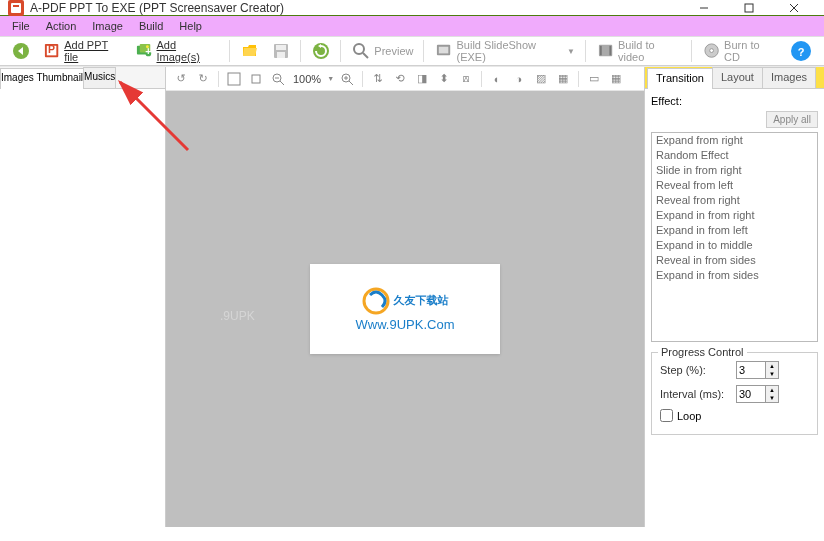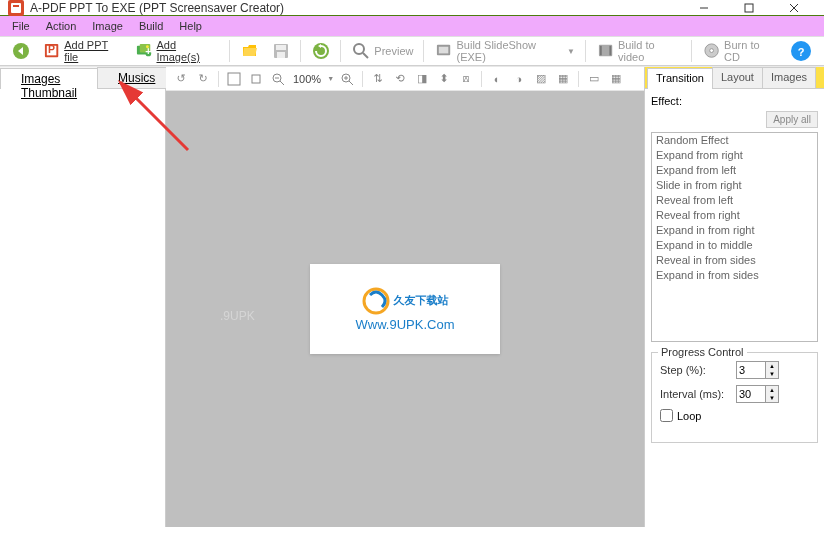--- a/index.html
+++ b/index.html
@@ -24,21 +24,21 @@
 .tsep { width: 2px; height: 22px; border-left: 1px solid #ddd; margin: 0 3px; }
 .ticon { width: 18px; height: 18px; display: inline-flex; align-items: center; justify-content: center; }
 .help-icon { width: 22px; height: 22px; }
 
 
 .main { display: flex; height: calc(541px - 30px - 20px - 30px); border-top: 1px solid #e8e8e8; }
 
 
 .left-panel { width: 166px; display: flex; flex-direction: column; border-right: 1px solid #ccc; }
 .left-tabs { display: flex; height: 22px; background: #f5f5f5; border-bottom: 1px solid #ccc; }
-.left-tabs .tab { padding: 3px 20px; border: 1px solid #ccc; border-bottom: none; background: #fff; margin-right: -1px; position: relative; top: 1px; font-size: 12px; text-decoration: underline; }
+.left-tabs .tab { padding: 3px 0; border: 1px solid #ccc; border-bottom: none; background: #fff; margin-right: -1px; position: relative; top: 1px; font-size: 10px; }
 .left-tabs .tab.inactive { background: #f0f0f0; top: 0; }
 .left-body { flex: 1; background: #fff; }
 
 
 .center { flex: 1; display: flex; flex-direction: column; background: #fff; position: relative; }
 .center-toolbar { height: 24px; display: flex; align-items: center; gap: 4px; padding: 0 6px; background: #fff; border-bottom: 1px solid #e5e5e5; }
 .center-toolbar .ctb { width: 18px; height: 18px; display: flex; align-items: center; justify-content: center; color: #888; }
 .center-toolbar .csep { width: 1px; height: 16px; background: #ddd; margin: 0 2px; }
 .center-toolbar .zoom { color: #444; padding: 0 2px; }
 .canvas { flex: 1; background: #bfbfbf; display: flex; align-items: center; justify-content: center; position: relative; }
@@ -51,21 +51,21 @@
 .right-panel { width: 180px; border-left: 1px solid #ccc; display: flex; flex-direction: column; background: #fff; }
 .right-tabs { display: flex; height: 22px; background: #fde047; border-bottom: 1px solid #ccc; padding-left: 2px; }
 .right-tabs .tab { padding: 3px 8px; border: 1px solid #ccc; border-bottom: none; background: #fff; margin-right: -1px; position: relative; top: 1px; font-size: 11px; }
 .right-tabs .tab.inactive { background: #f0f0f0; top: 0; color: #555; }
 .right-body { flex: 1; padding: 6px; display: flex; flex-direction: column; gap: 4px; }
 .effect-row { display: flex; justify-content: space-between; align-items: center; }
 .apply-btn { padding: 2px 6px; background: #f0f0f0; border: 1px solid #ccc; color: #888; font-size: 10px; }
 .effect-list { border: 1px solid #bbb; background: #fff; height: 210px; overflow-y: scroll; }
 .effect-list .item { padding: 1px 4px; color: #666; font-size: 11px; line-height: 13px; }
 
-.progress-group { border: 1px solid #ccc; padding: 8px 8px 16px; margin-top: 6px; position: relative; }
+.progress-group { border: 1px solid #ccc; padding: 8px 8px 8px; margin-top: 6px; position: relative; }
 .progress-group .legend { position: absolute; top: -7px; left: 6px; background: #fff; padding: 0 3px; font-size: 11px; color: #333; }
 .form-row { display: flex; align-items: center; margin-bottom: 6px; gap: 6px; }
 .form-row label { width: 70px; color: #333; }
 .spinner { display: flex; align-items: center; }
 .spinner input { width: 30px; height: 18px; border: 1px solid #999; padding: 0 2px; text-align: left; }
 .spinner .arrows { display: flex; flex-direction: column; border: 1px solid #999; border-left: none; }
 .spinner .arrows span { width: 12px; height: 8px; display: flex; align-items: center; justify-content: center; font-size: 6px; background: #f0f0f0; line-height: 1; }
 .check-row { display: flex; align-items: center; gap: 4px; margin-bottom: 4px; }
 .check-row input { width: 13px; height: 13px; }
 
@@ -306,27 +306,27 @@
       <div class="tab inactive">Images</div>
     </div>
     <div class="right-body">
       <div class="effect-row">
         <span>Effect:</span>
       </div>
       <div style="display:flex;justify-content:flex-end">
         <button class="apply-btn">Apply all</button>
       </div>
       <div class="effect-list">
+        <div class="item">Expand from right</div>
         <div class="item">Random Effect</div>
-        <div class="item">Expand from right</div>
-        <div class="item">Expand from left</div>
         <div class="item">Slide in from right</div>
         <div class="item">Reveal from left</div>
         <div class="item">Reveal from right</div>
         <div class="item">Expand in from right</div>
+        <div class="item">Expand in from left</div>
         <div class="item">Expand in to middle</div>
         <div class="item">Reveal in from sides</div>
         <div class="item">Expand in from sides</div>
 
       </div>
 
       <div class="progress-group">
         <span class="legend">Progress Control</span>
         <div class="form-row">
           <label>Step (%):</label>

